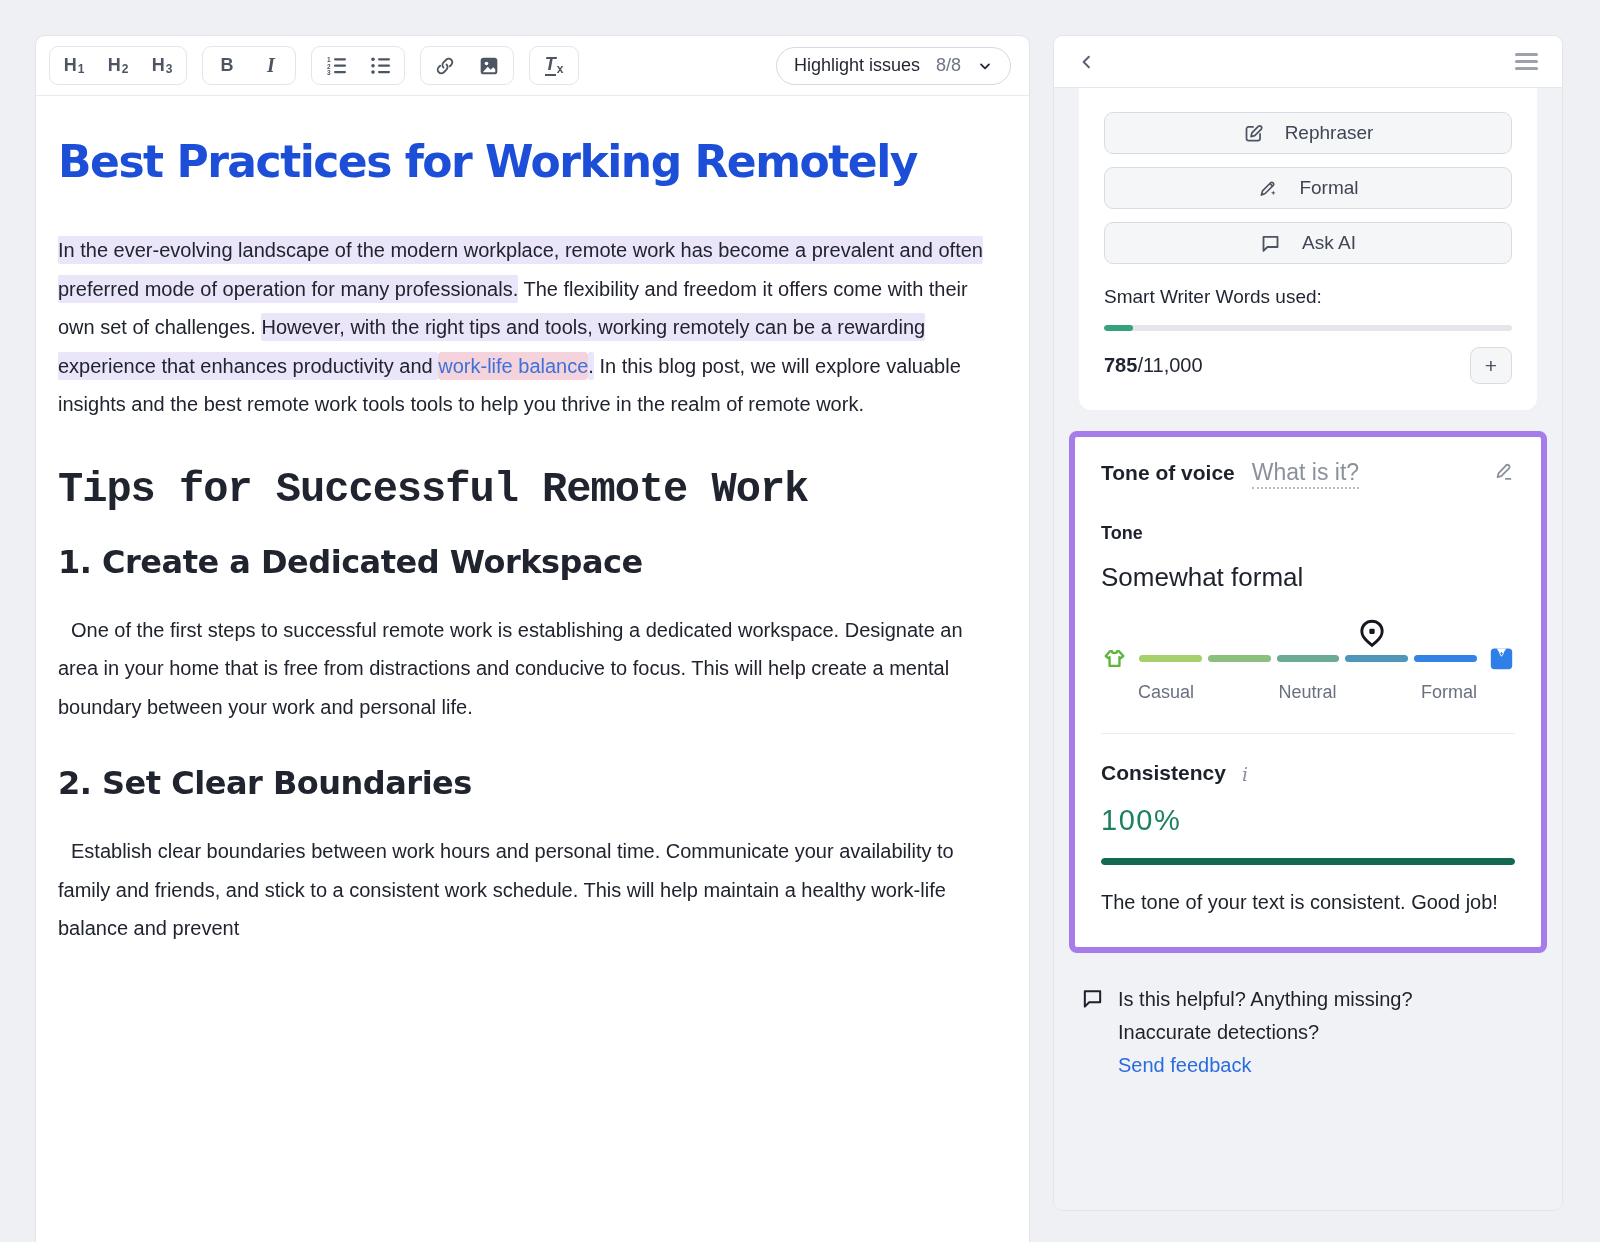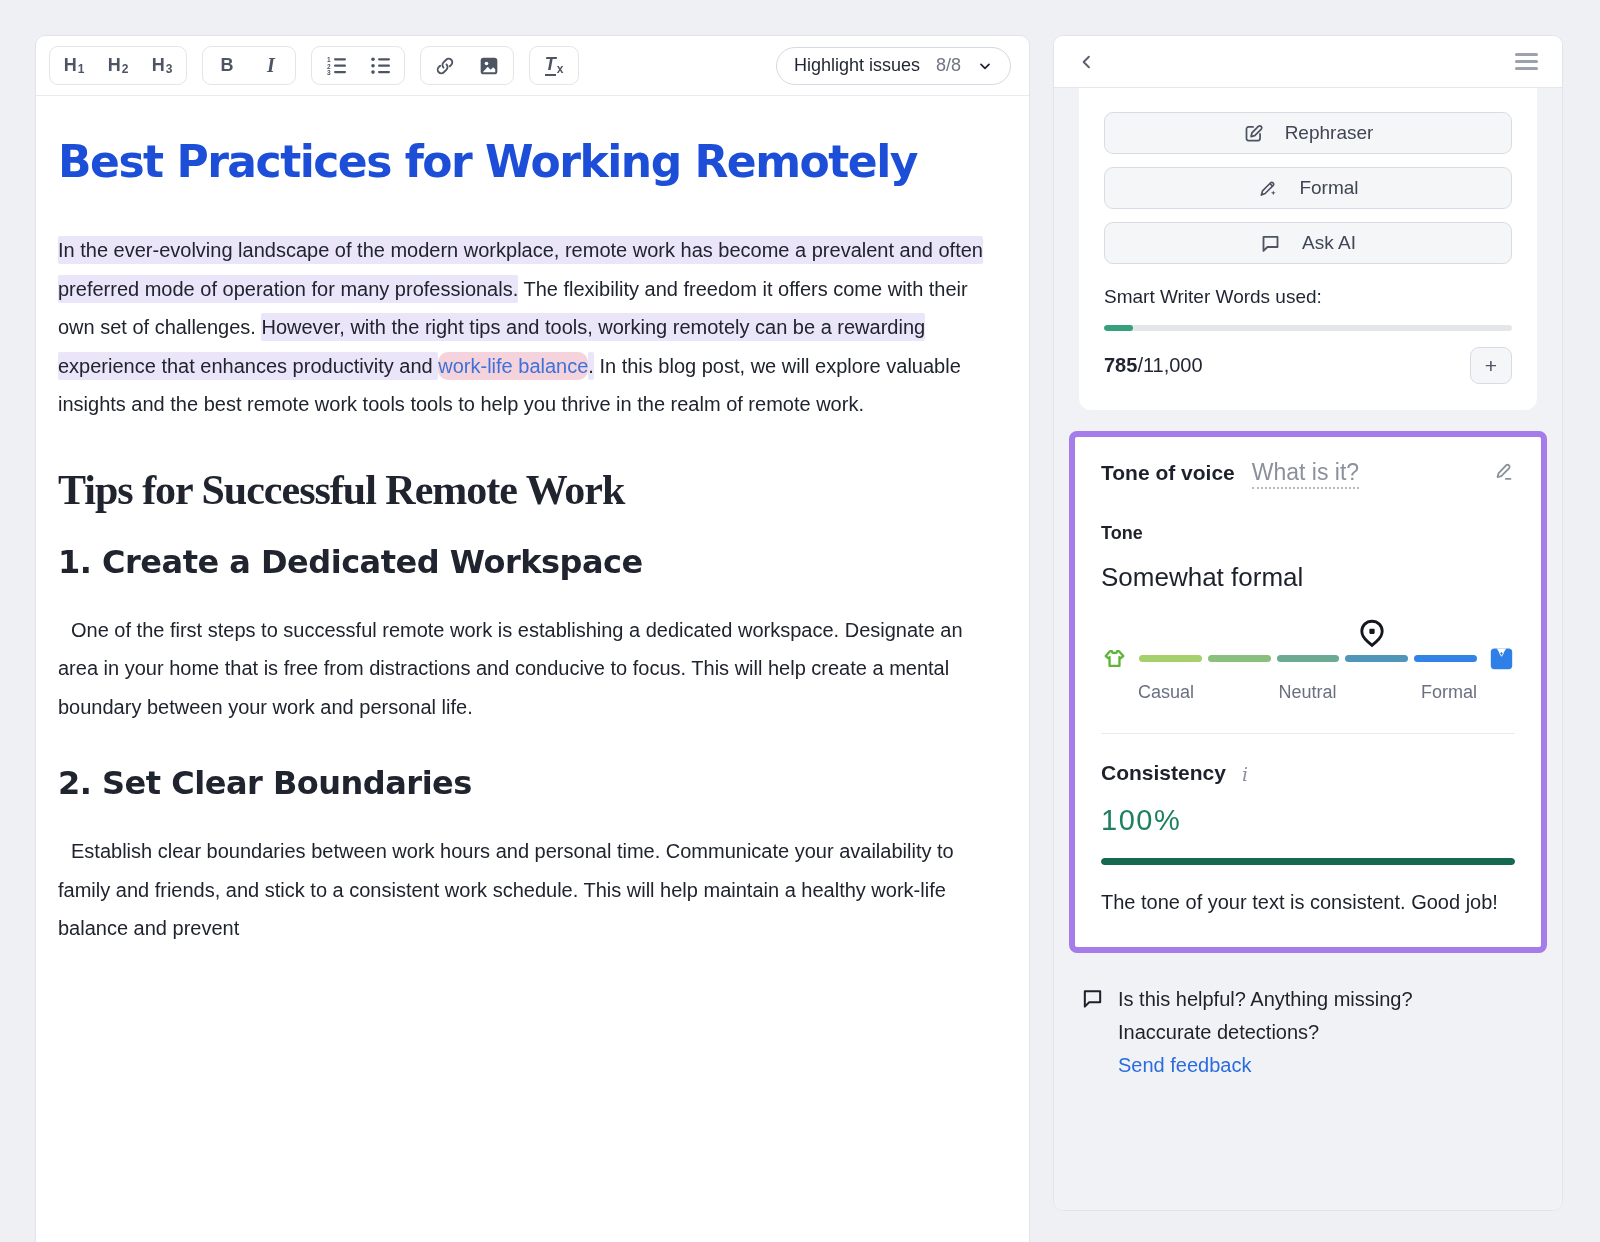--- a/index.html
+++ b/index.html
@@ -52,23 +52,23 @@
   .doc { padding: 24px 26px 0 22px; }
   .doc-title {
     font-family: "DejaVu Sans", sans-serif;
     font-size: 44px; line-height: 1.62; font-weight: 700;
     color: #1d4ed8; letter-spacing: -1.5px;
     margin: 6px 0 34px;
   }
   .doc p { font-size: 20px; line-height: 38.5px; color: #20242f; }
   .intro { margin: 0 0 36px; }
   .hl-lav { background: #ebe5fa; padding: 3px 0; box-decoration-break: clone; -webkit-box-decoration-break: clone; border-radius: 2px; }
-  .hl-pink { background: #f5d3dc; color: #3c72d9; padding: 3px 0; border-radius: 10px; }
+  .hl-pink { background: #f5d3dc; color: #3c72d9; padding: 3px 0; border-radius: 4px; }
   .doc-h2 {
-    font-family: Liberation Serif, serif;
+    font-family: Liberation Mono, monospace;
     font-size: 42px; font-weight: 700; color: #20242f;
     letter-spacing: -1px; margin: 42px 0 26px;
   }
   .doc-h3 {
     font-family: "DejaVu Sans", sans-serif;
     font-size: 32px; font-weight: 700; color: #20242f;
     letter-spacing: -0.5px; margin: 29px 0 30px;
   }
   .body-p { margin: 0 0 38px; text-indent: 13px; }
 

